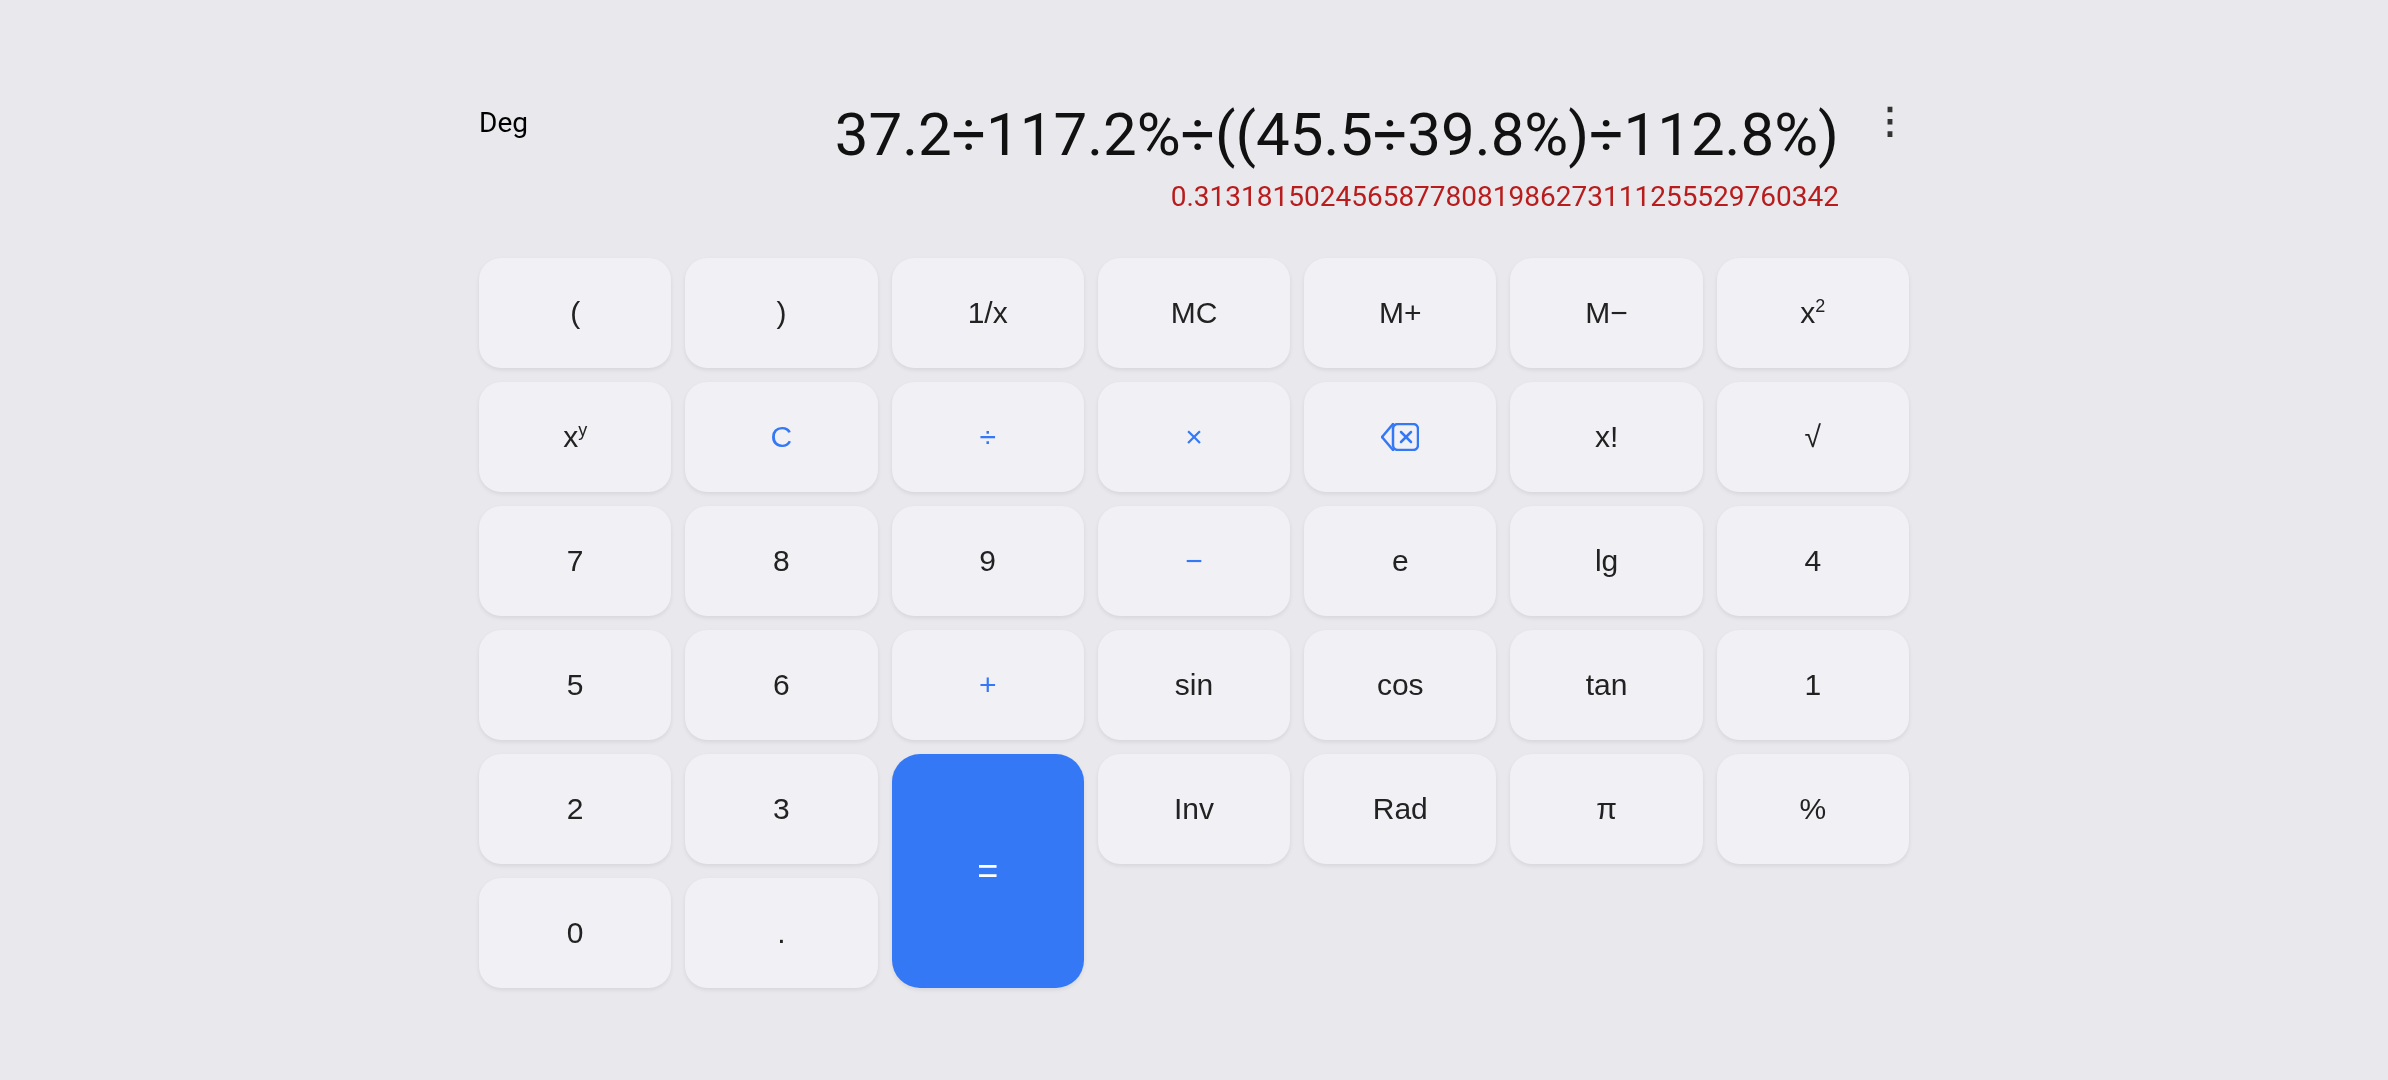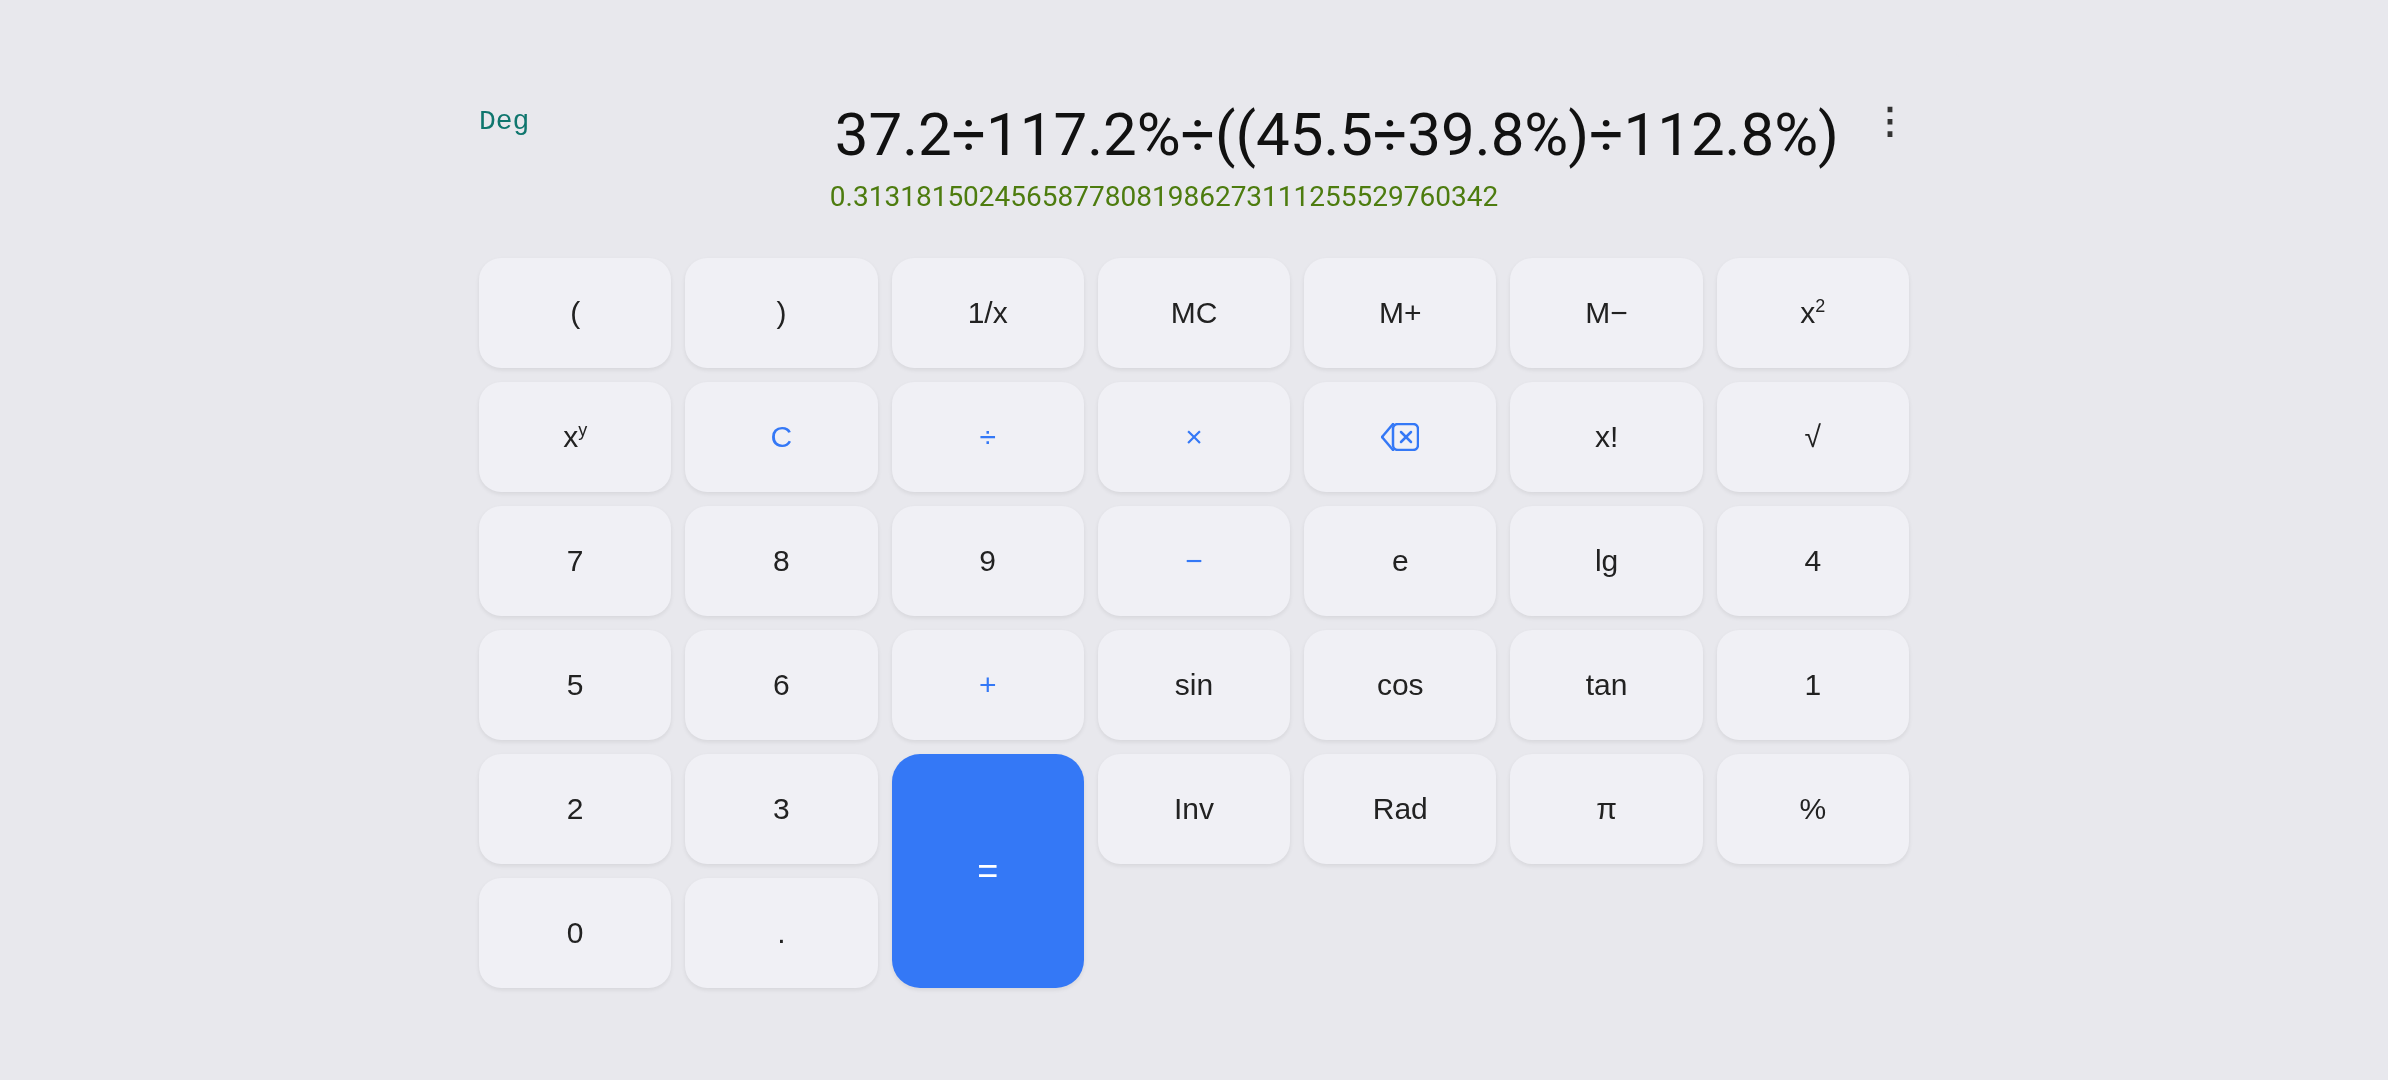--- a/index.html
+++ b/index.html
@@ -25,23 +25,22 @@
       position: relative;
       padding: 20px 60px 20px 10px;
       margin-bottom: 24px;
     }
 
     .display-deg {
       position: absolute;
       left: 0;
       top: 24px;
       font-size: 28px;
-      color: #0f766e;
+      color: #000000;
       font-weight: 400;
-      font-family: Liberation Mono, monospace;
     }
 
     .display-menu {
       position: absolute;
       right: 0;
       top: 18px;
       font-size: 36px;
       color: #333;
       cursor: pointer;
       font-weight: 700;
@@ -52,23 +51,23 @@
       text-align: right;
       font-size: 60px;
       font-weight: 400;
       color: #111;
       line-height: 1.1;
       margin-bottom: 12px;
       padding-right: 10px;
     }
 
     .display-result {
-      text-align: center;
+      text-align: right;
       font-size: 28px;
-      color: #4d7c0f;
+      color: #b91c1c;
       line-height: 1.2;
       padding-right: 10px;
       word-break: break-all;
     }
 
     
     .btn-grid {
       display: grid;
       grid-template-columns: repeat(7, 1fr);
       gap: 14px;

